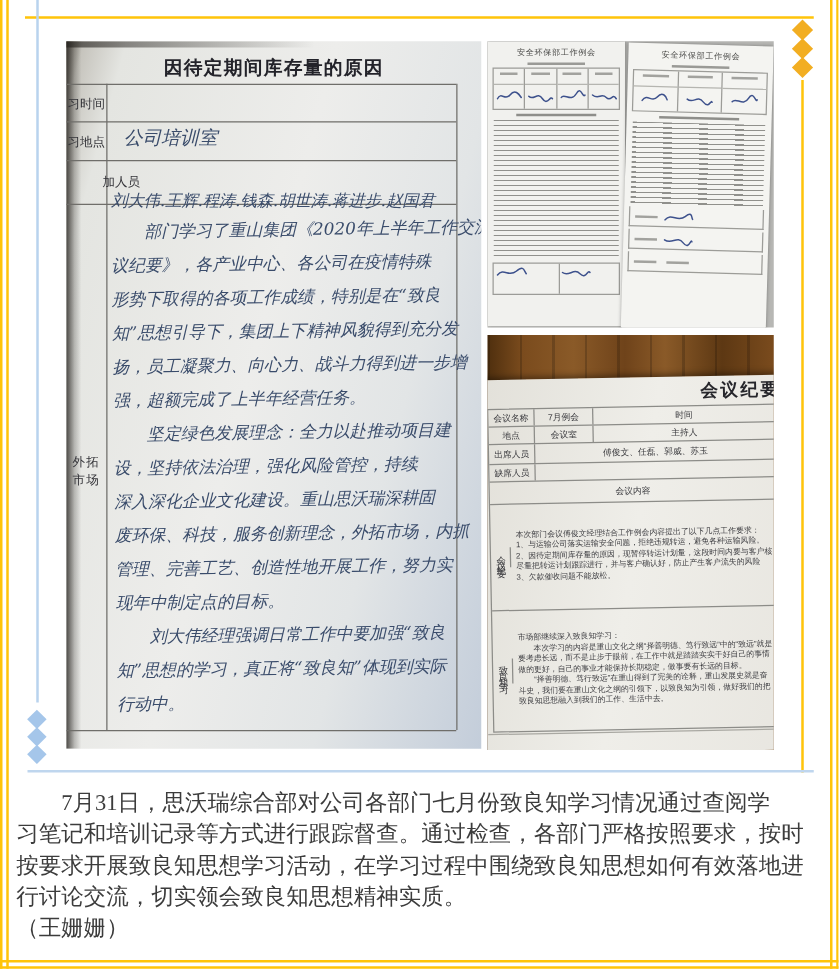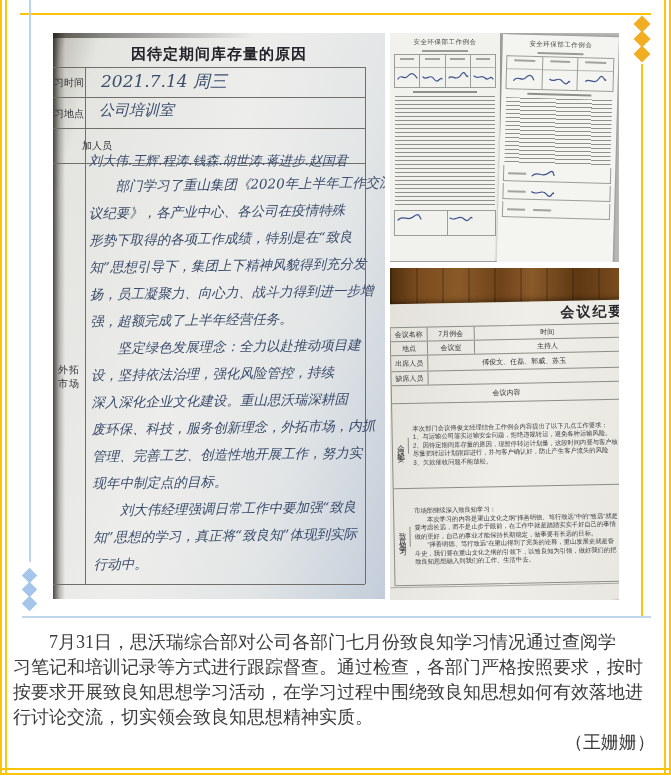--- a/index.html
+++ b/index.html
@@ -94,21 +94,21 @@
   .pc-vlab{width:15px;border-right:1px solid #8c8c88;writing-mode:vertical-rl;text-orientation:upright;
     letter-spacing:4px;justify-content:center;display:flex;align-items:center;font-size:7.5px;}
   .pc-body{flex:1;font-size:6.3px;line-height:8.6px;color:#3e3e42;padding:3px 4px;white-space:pre-line;overflow:hidden;}
   .r-min{height:84px;} .r-stu{height:96px;}
   .pc-botline{position:absolute;left:4px;right:8px;top:283px;height:1px;background:#a9a8a2;}
 
   
   .article{position:absolute;left:13px;top:630px;width:646px;color:#3c3c3c;
     font-family:"Liberation Serif","DejaVu Serif",serif;}
   .article p{margin:0;font-size:18px;line-height:25px;text-indent:2em;white-space:pre-line;}
-  .article .sig{font-size:18px;line-height:25px;text-align:right;padding-right:4px;}
+  .article .sig{font-size:18px;line-height:25px;padding-right:4px;}
 
   .scrib{stroke:#3d518c;fill:none;stroke-width:1.2px;stroke-linecap:round;}
 </style>
 </head>
 <body>
 
 <div class="page">
 
   <div class="bl b-left-o"></div>
   <div class="bl b-left-i"></div>
@@ -135,21 +135,20 @@
     <div class="pa-line pa-h pa-h2"></div>
     <div class="pa-line pa-h pa-h3"></div>
     <div class="pa-line pa-h pa-h4"></div>
     <div class="pa-line pa-h pa-h5"></div>
     <div class="pa-line pa-v1"></div>
     <div class="pa-line pa-v2"></div>
     <div class="pa-label pa-lab1">习时间</div>
     <div class="pa-label pa-lab2">习地点</div>
     <div class="pa-label pa-lab3">加人员</div>
     <div class="pa-label pa-lab4">外拓市场</div>
-    <div class="ink pa-val1">2021.7.14  周三</div>
     <div class="ink pa-val2">公司培训室</div>
     <div class="ink pa-val3">刘大伟.王辉.程涛.钱森.胡世涛.蒋进步.赵国君</div>
     <div class="pa-content ink">
       <div>　　部门学习了重山集团《2020年上半年工作交流会</div>
       <div>议纪要》，各产业中心、各公司在疫情特殊</div>
       <div>形势下取得的各项工作成绩，特别是在“致良</div>
       <div>知”思想引导下，集团上下精神风貌得到充分发</div>
       <div>扬，员工凝聚力、向心力、战斗力得到进一步增</div>
       <div>强，超额完成了上半年经营任务。</div>
       <div>　　坚定绿色发展理念：全力以赴推动项目建</div>

